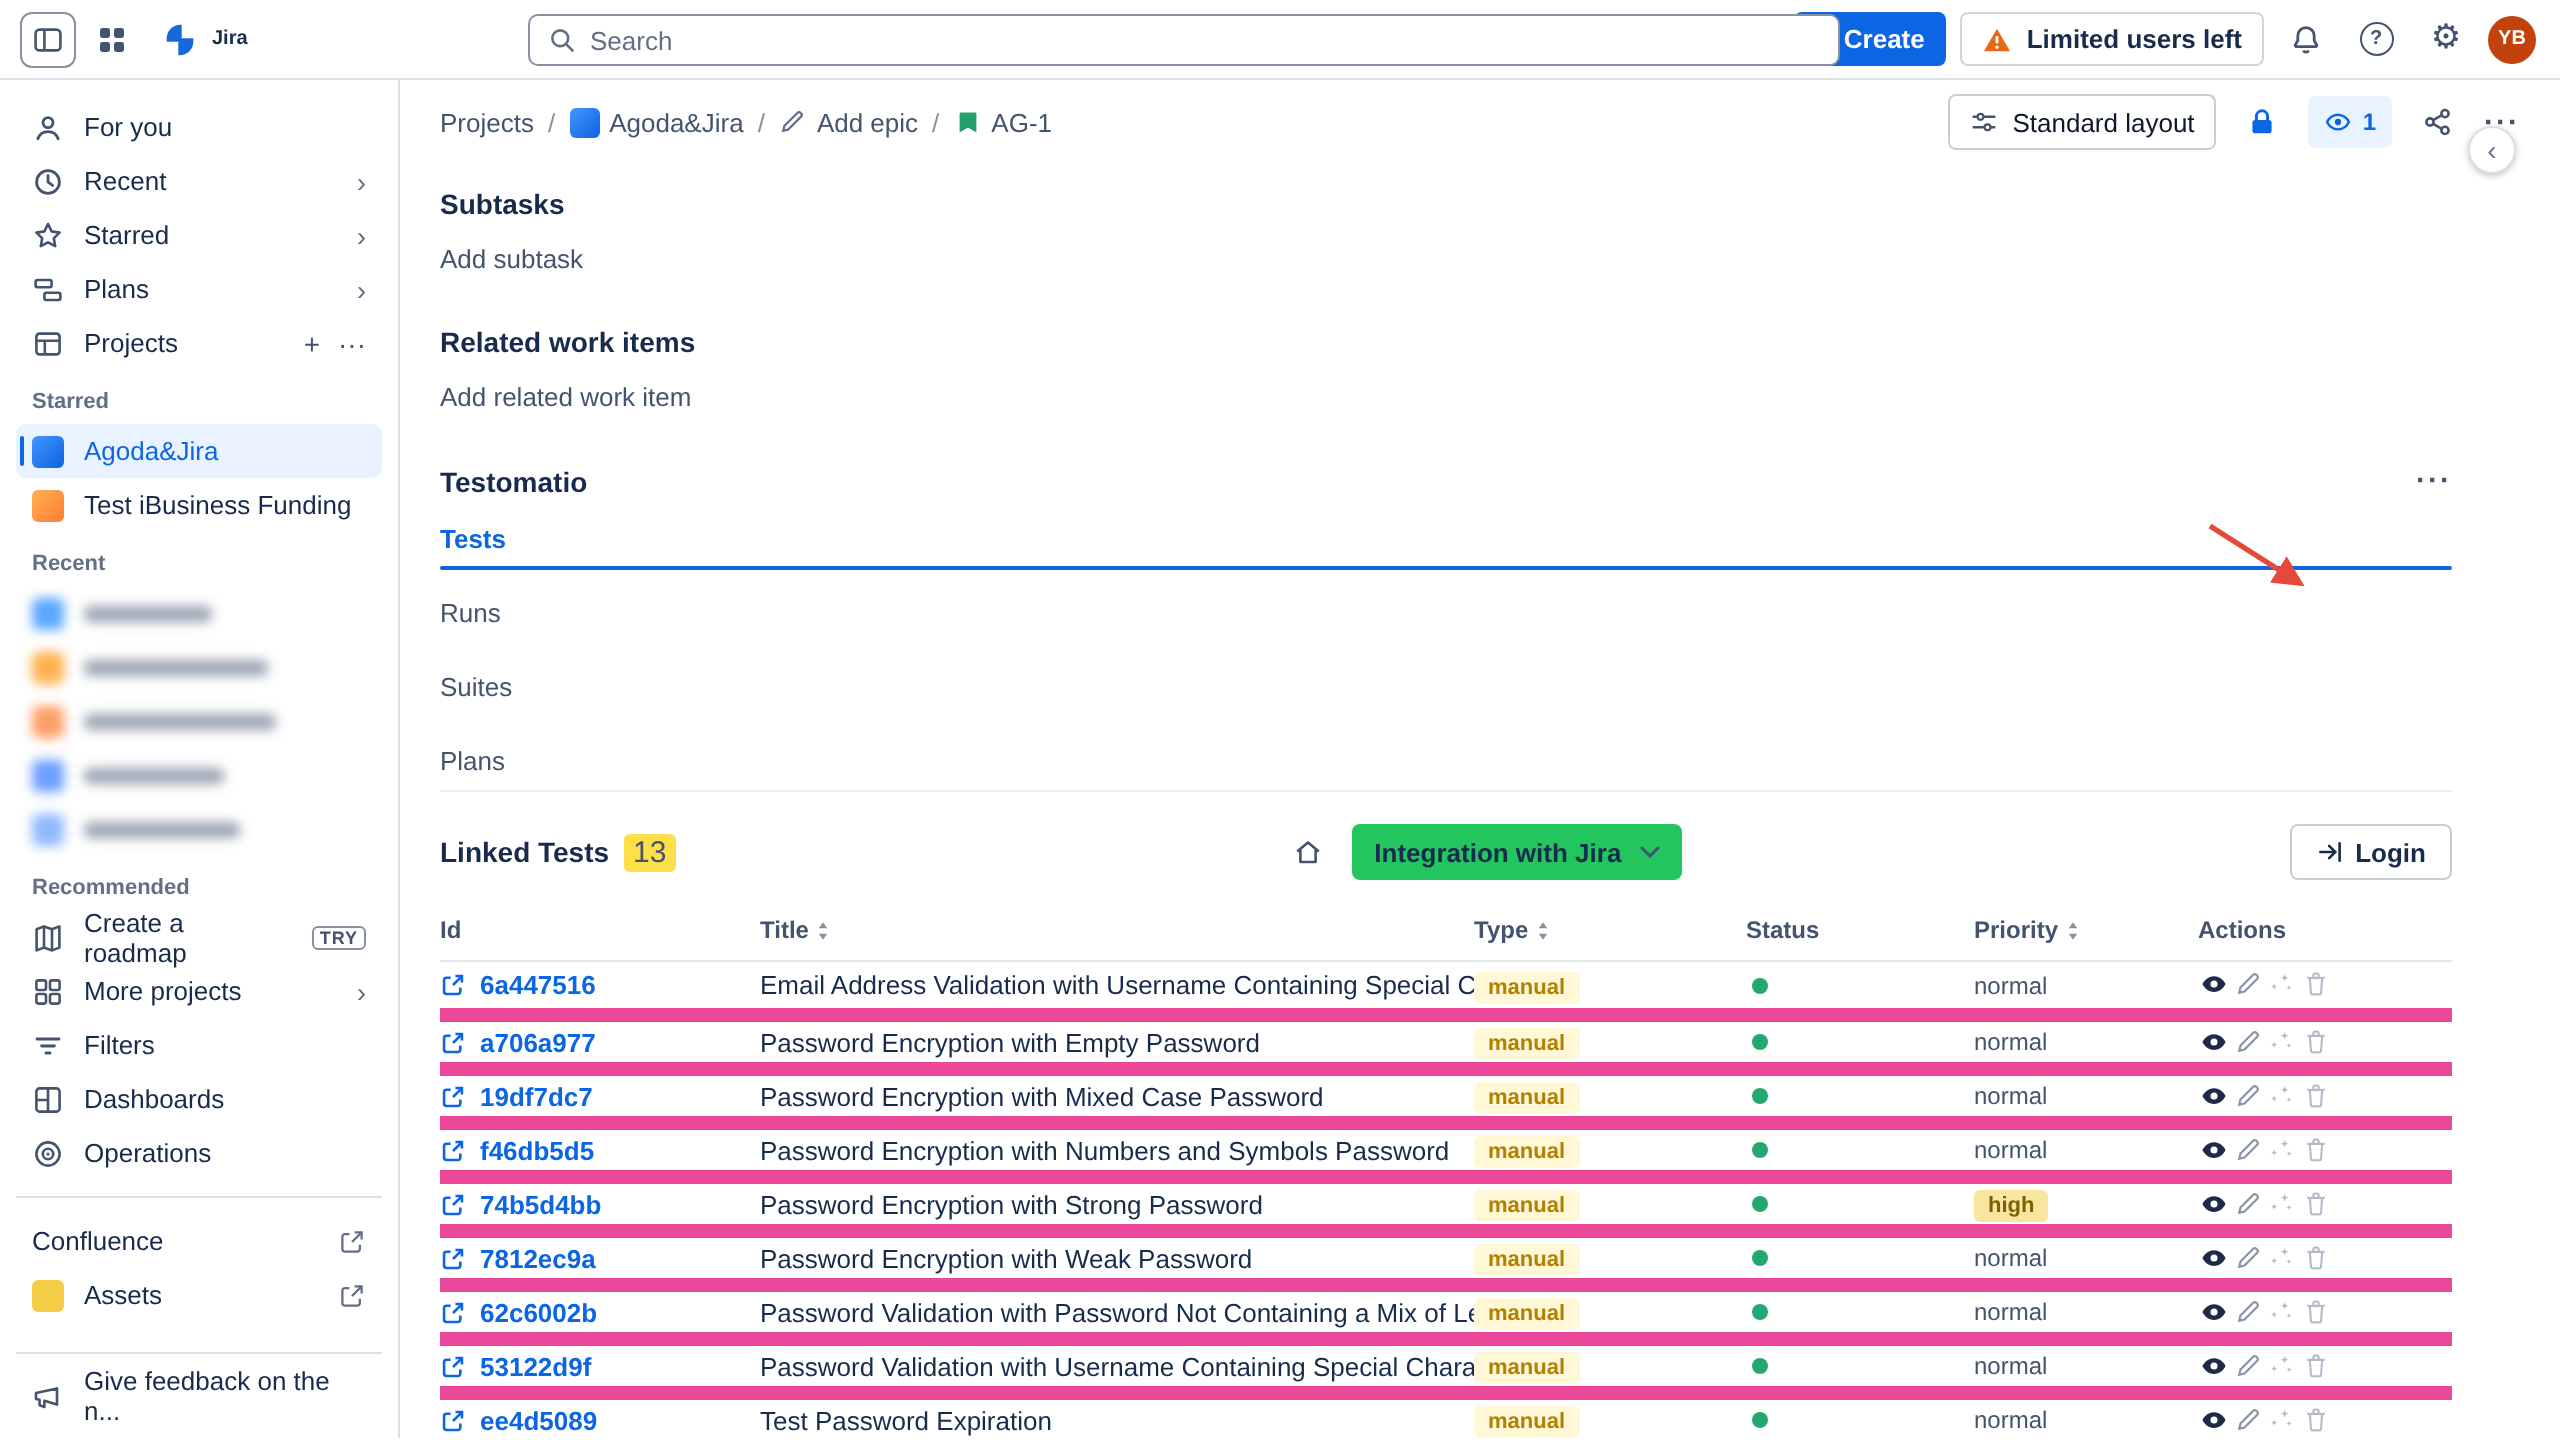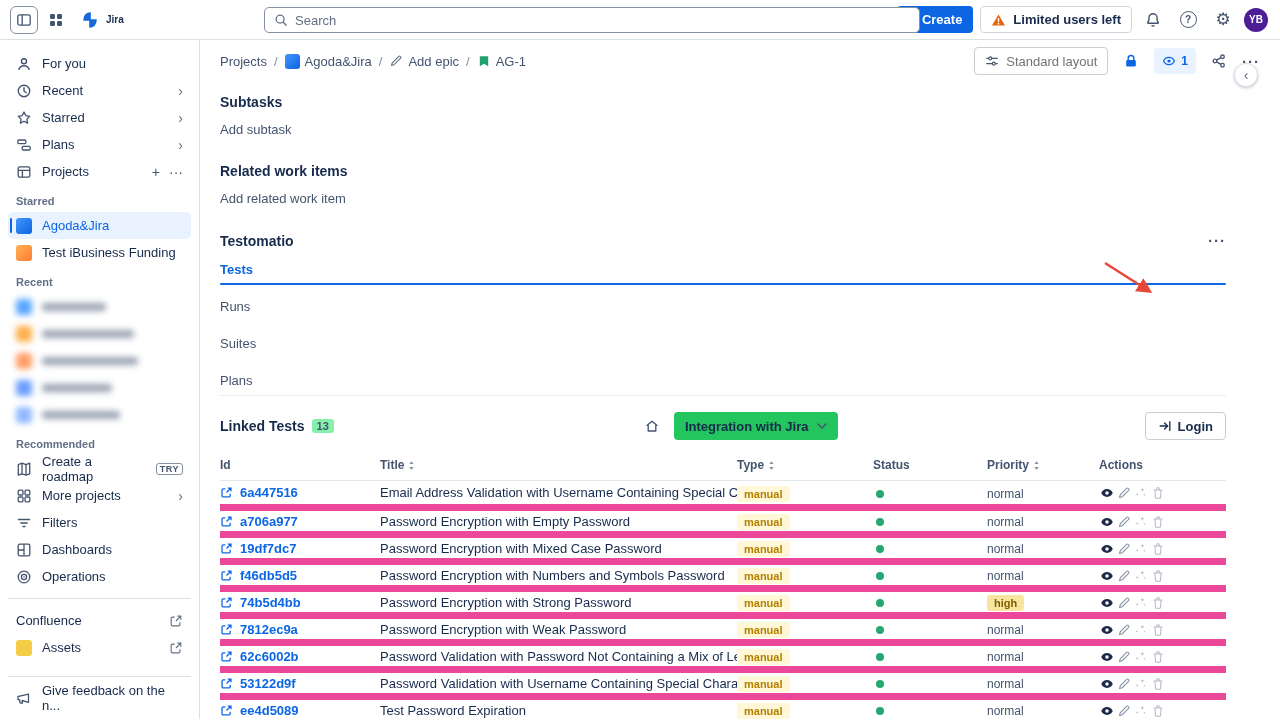--- a/index.html
+++ b/index.html
@@ -24,21 +24,21 @@
   .search-input::placeholder { color:#626f86; }
   .top-right { margin-left:auto; display:flex; align-items:center; gap:7px; }
   .btn-create { display:flex; align-items:center; gap:5px; background:#0c66e4; color:#fff;
     font-size:13px; font-weight:600; border-radius:4px; height:27px; padding:0 11px; cursor:pointer; }
   .plus-glyph { font-size:15px; font-weight:700; line-height:1; margin-top:-1px; }
   .btn-limited { display:flex; align-items:center; gap:7px; border:1px solid #d0d4db; border-radius:4px;
     height:27px; padding:0 10px; font-size:13px; font-weight:600; cursor:pointer; background:#fff; }
   .qmark { width:17px; height:17px; border:1.6px solid #44546f; border-radius:50%; display:flex;
     align-items:center; justify-content:center; font-size:10px; font-weight:700; color:#44546f; }
   .gear-glyph { font-size:17px; color:#44546f; line-height:1; font-family:"DejaVu Sans",sans-serif; }
-  .avatar { width:24px; height:24px; border-radius:50%; background:#4c1d95; color:#fff; font-size:10px;
+  .avatar { width:24px; height:24px; border-radius:50%; background:#c2410c; color:#fff; font-size:10px;
     font-weight:700; display:flex; align-items:center; justify-content:center; cursor:pointer; }
 
   
   .layout { display:flex; height:679px; }
 
   
   .sidebar { width:200px; flex:none; border-right:1px solid #dcdfe4; padding:10px 8px 8px;
     display:flex; flex-direction:column; overflow:hidden; background:#fff; }
   .side-item { display:flex; align-items:center; gap:10px; height:27px; padding:0 8px; border-radius:5px;
     font-size:13px; color:#172b4d; cursor:pointer; position:relative; flex:none; }
@@ -62,40 +62,40 @@
 
   
   .main { flex:1; position:relative; background:#fff; overflow:hidden; }
   .crumb-row { height:42px; display:flex; align-items:center; padding:0 20px; }
   .crumbs { display:flex; align-items:center; gap:7px; font-size:13px; color:#44546f; }
   .crumb-sep { color:#8590a2; }
   .crumb-link { cursor:pointer; display:flex; align-items:center; gap:5px; }
   .proj-logo-sm { width:15px; height:15px; border-radius:3px; background:linear-gradient(135deg,#4596ff,#0c63e0); }
   .crumb-actions { margin-left:auto; display:flex; align-items:center; gap:11px; }
   .btn-layout { display:flex; align-items:center; gap:7px; border:1px solid #c9ced6; border-radius:4px;
-    height:28px; padding:0 10px; font-size:13px; color:#737373; cursor:pointer; background:#fff; }
+    height:28px; padding:0 10px; font-size:13px; color:#0f172a; cursor:pointer; background:#fff; }
   .watch-pill { display:flex; align-items:center; gap:5px; background:#e9f2ff; color:#0c66e4;
     border-radius:4px; height:26px; padding:0 8px; font-size:12px; font-weight:700; cursor:pointer; }
   .more-dots { color:#44546f; font-size:15px; font-weight:700; letter-spacing:1px; cursor:pointer; }
 
   .content { padding:12px 54px 0 20px; }
   .sec-heading { font-size:14px; font-weight:700; color:#172b4d; }
   .muted-link { font-size:13px; color:#44546f; margin-top:12px; cursor:pointer; }
   .sec-gap { margin-top:26px; }
   .panel-head { display:flex; align-items:center; margin-top:26px; }
   .panel-head .more-dots { margin-left:auto; }
   .tabs { display:flex; gap:22px; margin-top:13px; border-bottom:1px solid #ebecf0; padding-bottom:7px;flex-direction:column; }
   .tab { font-size:13px; color:#44546f; cursor:pointer; position:relative; }
   .tab.active { color:#0c66e4; font-weight:600; }
   .tab.active::after { content:""; position:absolute; left:0; right:0; bottom:-8px; height:2px;
     background:#0c66e4; border-radius:1px; }
 
   .lt-row { display:flex; align-items:center; margin-top:16px; }
   .lt-label { font-size:14px; font-weight:700; display:flex; align-items:center; gap:7px; }
-  .count-badge { background:#86efac; color:#44546f; font-size:11px; font-weight:700; border-radius:3px;
+  .count-badge { background:#fde047; color:#44546f; font-size:15px; font-weight:400; border-radius:3px;
     padding:1px 5px; }
   .lt-center { display:flex; align-items:center; gap:10px; margin:0 auto; }
   .icon-sm { width:24px; height:24px; display:flex; align-items:center; justify-content:center; cursor:pointer; }
   .dropdown { display:flex; align-items:center; gap:9px; background:#22c55e; border-radius:4px; height:28px;
     padding:0 11px; font-size:13px; font-weight:600; color:#172b4d; cursor:pointer; }
   .btn-login { display:flex; align-items:center; gap:6px; border:1px solid #c9ced6; border-radius:4px;
     height:28px; padding:0 12px; font-size:13px; font-weight:600; color:#172b4d; cursor:pointer; background:#fff; }
 
   
   table.tests { width:100%; border-collapse:collapse; margin-top:13px; table-layout:fixed; }

